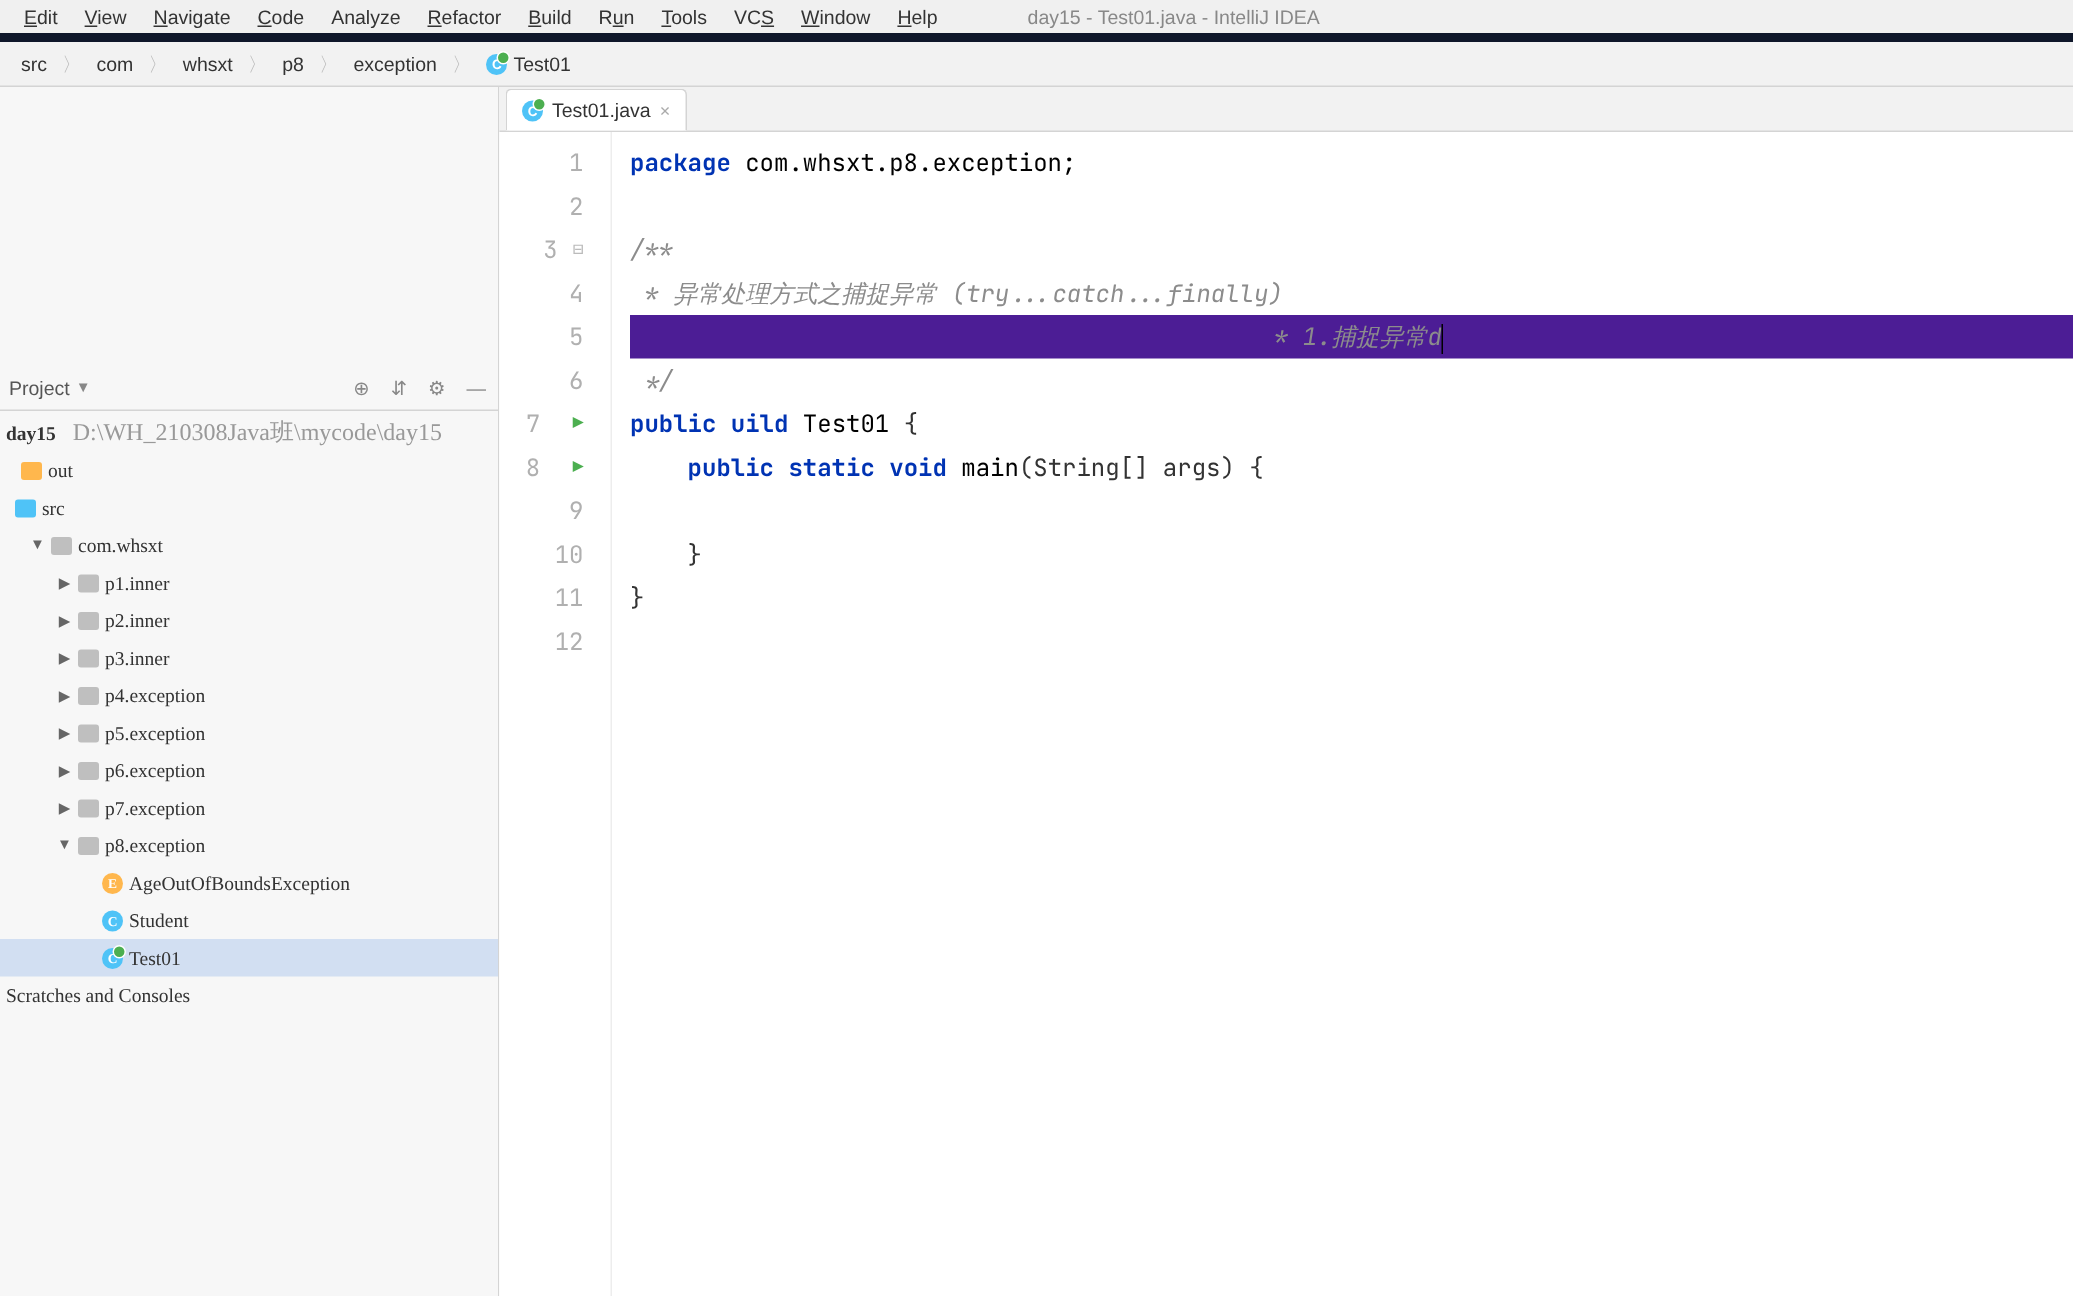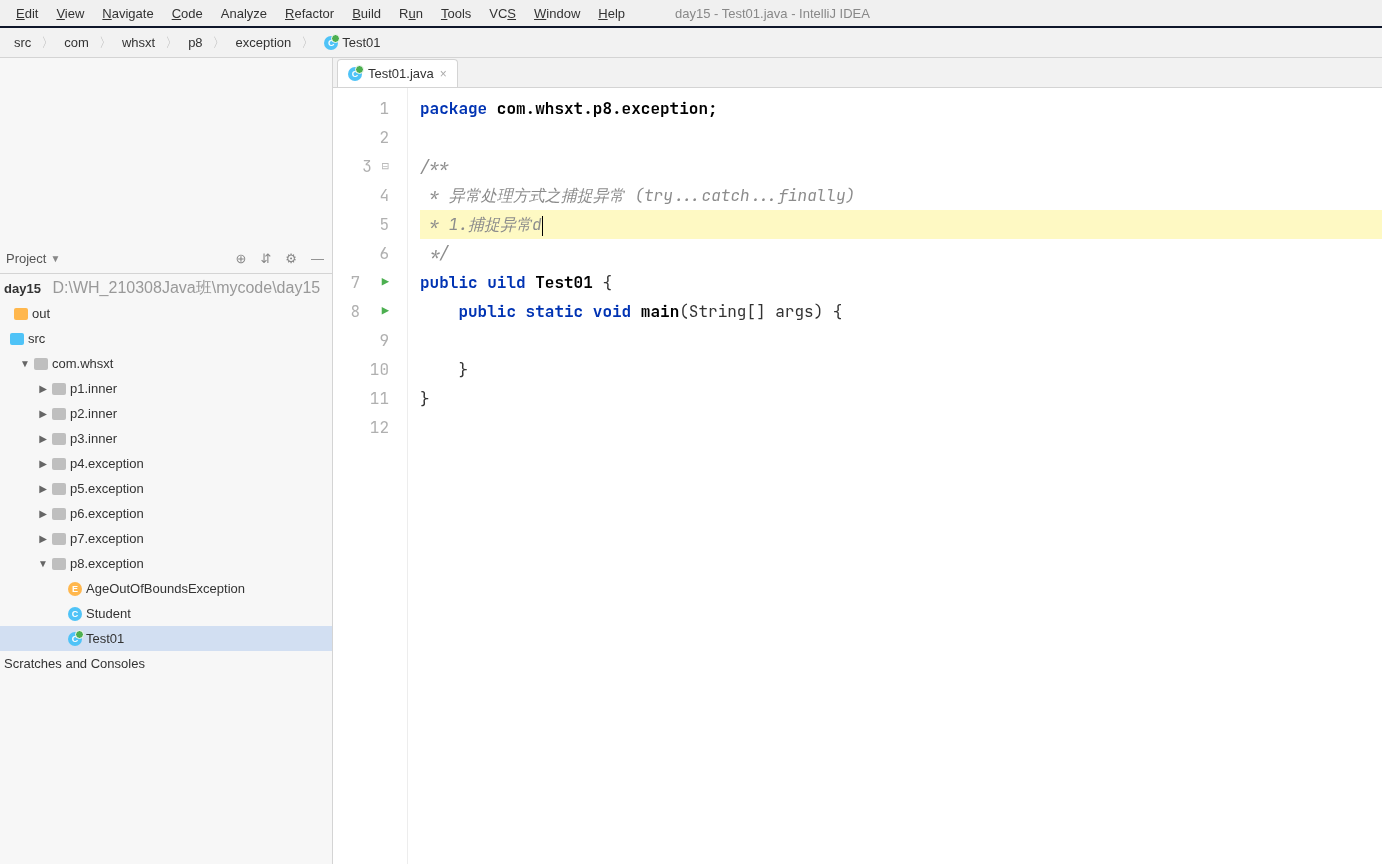--- a/index.html
+++ b/index.html
@@ -1,55 +1,55 @@
 <!DOCTYPE html>
 <html><head>
 <meta charset="utf-8">
 <style>
 * { box-sizing: border-box; margin: 0; padding: 0; }
 body { font-family: "Segoe UI", Arial, sans-serif; font-size: 13px; background: #f2f2f2; color: #333; overflow: hidden; width: 1382px; height: 864px; }
-.menubar { height: 28px; background: #f0f0f0; display: flex; align-items: center; padding: 3px 8px; gap: 2px; border-bottom: 2px solid #0f172a; }
+.menubar { height: 28px; background: #f0f0f0; display: flex; align-items: center; padding: 3px 8px; gap: 2px; border-bottom: 6px solid #0f172a; }
 .menubar-item { padding: 4px 8px; cursor: pointer; color: #333; }
 .menubar-item .ul { text-decoration: underline; }
-.window-title { margin-left: 40px; color: #888; }
+.window-title { margin-left: 50px; color: #888; }
 .breadcrumbs { height: 30px; background: #f2f2f2; display: flex; align-items: center; padding: 0 6px; border-bottom: 1px solid #d4d4d4; }
 .crumb { padding: 2px 8px; color: #333; display: flex; align-items: center; gap: 4px; }
 .crumb-sep { color: #bbb; padding: 0 2px; }
 .c-icon { width: 14px; height: 14px; border-radius: 50%; background: #4fc3f7; color: white; display: inline-flex; align-items: center; justify-content: center; font-size: 9px; font-weight: bold; position: relative; }
 .c-icon::after { content: ""; position: absolute; top: -2px; right: -2px; width: 7px; height: 7px; background: #4caf50; border-radius: 50%; border: 1px solid #fff; }
 .c-icon.plain::after { display: none; }
 .e-icon { width: 14px; height: 14px; border-radius: 50%; background: #ffb74d; color: white; display: inline-flex; align-items: center; justify-content: center; font-size: 9px; font-weight: bold; }
 .main { display: flex; height: calc(100% - 58px); }
 .sidebar { width: 333px; background: #f7f7f7; border-right: 1px solid #d4d4d4; display: flex; flex-direction: column; justify-content: center; }
 .sidebar-header { height: 30px; display: flex; align-items: center; padding: 0 6px; border-bottom: 1px solid #d4d4d4; }
 .sidebar-title { flex: 1; display: flex; align-items: center; gap: 4px; color: #555; }
 .sidebar-toolbar { display: flex; gap: 10px; align-items: center; color: #888; }
 .sidebar-toolbar span { cursor: pointer; padding: 2px; }
 .tree { padding: 2px 0; font-size: 13px; overflow-y: auto; }
-.tree-row { display: flex; align-items: center; height: 25px; padding-left: 4px; cursor: pointer; gap: 4px; }
+.tree-row { display: flex; align-items: center; height: 25px; padding-left: 4px; cursor: pointer; gap: 4px; font-family: Liberation Serif, serif; }
 .tree-row.selected { background: #d2dff2; }
 .arrow { width: 10px; display: inline-block; text-align: center; color: #666; font-size: 10px; }
 .folder-icon { width: 14px; height: 12px; background: #ffb74d; border-radius: 2px; display: inline-block; }
 .folder-icon.blue { background: #4fc3f7; }
 .pkg-icon { width: 14px; height: 12px; background: #bfbfbf; border-radius: 2px; display: inline-block; }
 .dim { color: #999; font-size: 16px; }
 .editor-area { flex: 1; display: flex; flex-direction: column; background: #fff; }
 .tabbar { height: 30px; background: #f2f2f2; display: flex; align-items: flex-end; border-bottom: 1px solid #d4d4d4; }
 .tab { height: 28px; background: #fff; border: 1px solid #d4d4d4; border-bottom: none; padding: 0 10px; display: flex; align-items: center; gap: 6px; border-radius: 4px 4px 0 0; margin-left: 4px; }
 .tab-close { color: #aaa; cursor: pointer; font-size: 12px; }
 .code-area { flex: 1; display: flex; font-family: "JetBrains Mono", Consolas, monospace; font-size: 16px; background: #fff; }
 .gutter { width: 75px; background: #fff; text-align: right; color: #b0b0b0; padding-top: 6px; border-right: 1px solid #ededed; }
 .gutter-line { height: 29px; line-height: 29px; padding-right: 18px; display: flex; align-items: center; justify-content: flex-end; gap: 6px; }
 .run-arrow { color: #4caf50; font-size: 12px; }
 .code { flex: 1; padding-top: 6px; padding-left: 12px; }
 .code-line { height: 29px; line-height: 29px; white-space: pre; }
-.code-line.hl { background: #fef9c3; }
+.code-line.hl { background: #4c1d95; text-align: center; }
 .kw { color: #0033b3; font-weight: bold; }
 .com { color: #8c8c8c; font-style: italic; }
-.ident { color: #000; font-weight: bold; }
+.ident { color: #000; }
 .caret { display: inline-block; width: 1px; height: 20px; background: #000; vertical-align: middle; }
 .fold-marker { color: #bbb; font-size: 12px; margin-left: 4px; }
 </style>
 </head>
 <body>
 
 <div class="menubar">
   <span class="menubar-item"><span class="ul">E</span>dit</span>
   <span class="menubar-item"><span class="ul">V</span>iew</span>
   <span class="menubar-item"><span class="ul">N</span>avigate</span>

